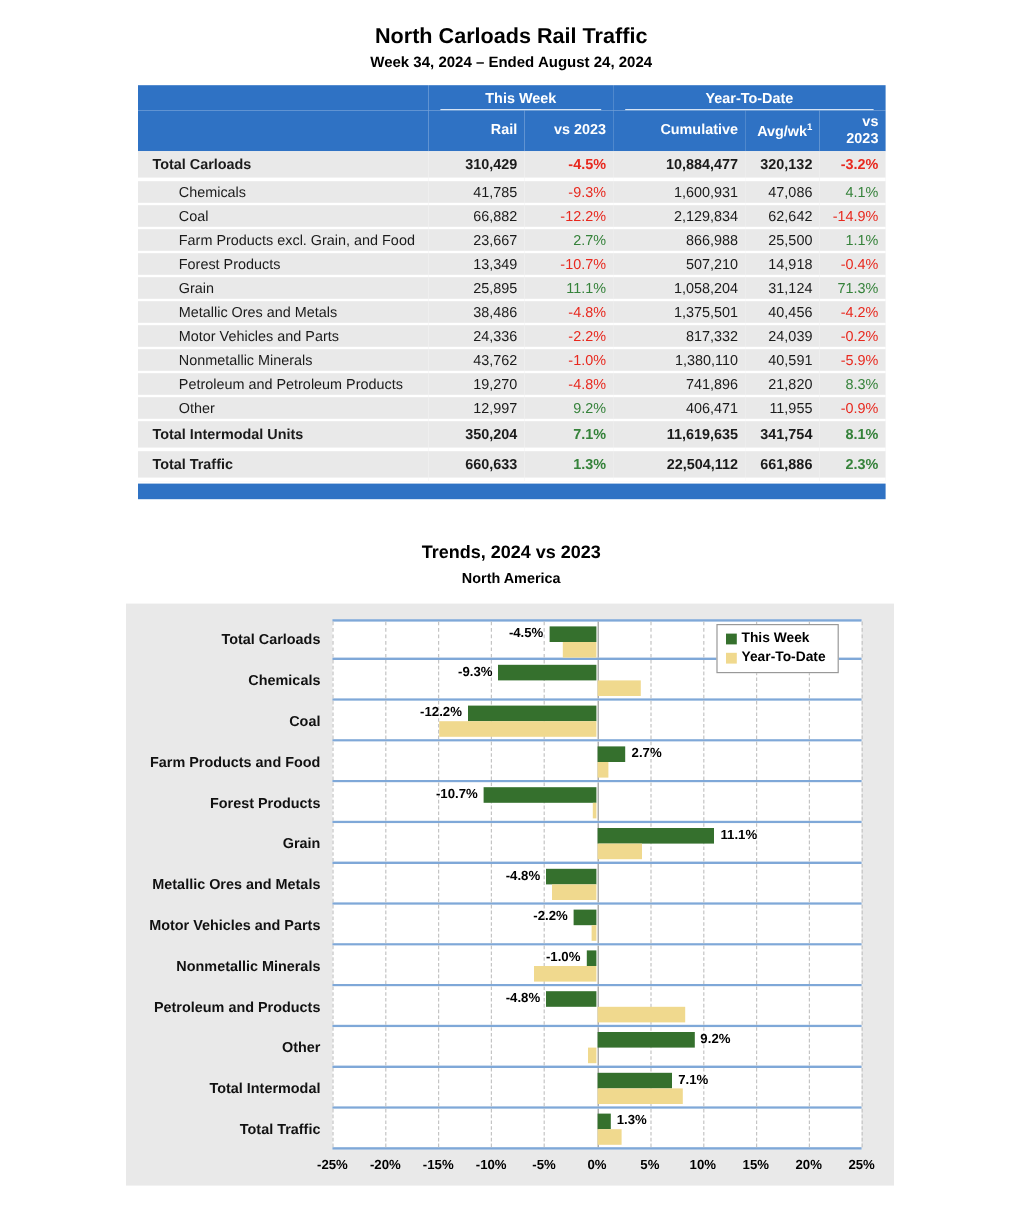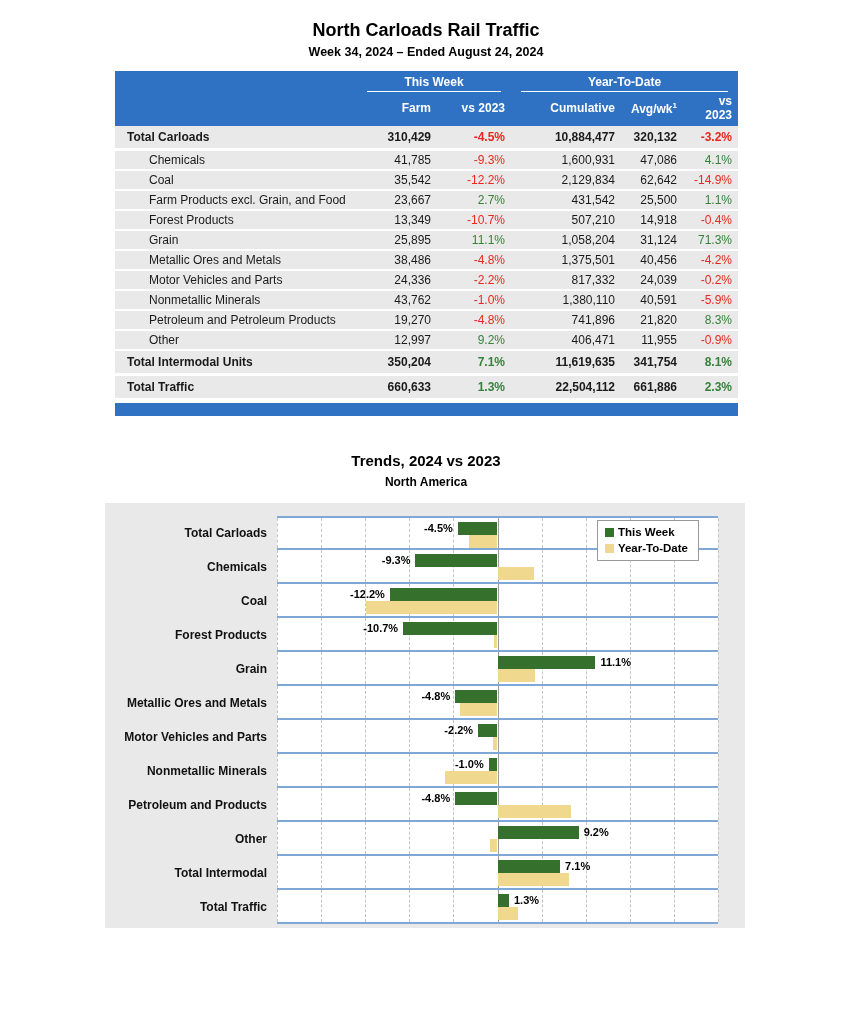--- a/index.html
+++ b/index.html
@@ -78,21 +78,21 @@
         <th></th>
         <th colspan="2">
           <span class="group-underline">This Week</span>
         </th>
         <th colspan="3">
           <span class="group-underline">Year-To-Date</span>
         </th>
       </tr>
       <tr class="cols-row">
         <th></th>
-        <th>Farm</th>
+        <th>Rail</th>
         <th>vs 2023</th>
         <th>Cumulative</th>
         <th><span>Avg/wk</span><sup>1</sup></th>
         <th>vs 2023</th>
       </tr>
     </thead>
     <tbody id="table-body">
         <tr class="total-row">
           <td class="lbl">Total Carloads</td>
           <td>310,429</td>
@@ -104,31 +104,31 @@
         <tr>
           <td class="lbl indent">Chemicals</td>
           <td>41,785</td>
           <td class="neg">-9.3%</td>
           <td>1,600,931</td>
           <td>47,086</td>
           <td class="pos">4.1%</td>
         </tr>
         <tr>
           <td class="lbl indent">Coal</td>
-          <td>35,542</td>
+          <td>66,882</td>
           <td class="neg">-12.2%</td>
           <td>2,129,834</td>
           <td>62,642</td>
           <td class="neg">-14.9%</td>
         </tr>
         <tr>
           <td class="lbl indent">Farm Products excl. Grain, and Food</td>
           <td>23,667</td>
           <td class="pos">2.7%</td>
-          <td>431,542</td>
+          <td>866,988</td>
           <td>25,500</td>
           <td class="pos">1.1%</td>
         </tr>
         <tr>
           <td class="lbl indent">Forest Products</td>
           <td>13,349</td>
           <td class="neg">-10.7%</td>
           <td>507,210</td>
           <td>14,918</td>
           <td class="neg">-0.4%</td>
@@ -269,20 +269,39 @@
             <div class="gridline" style="left: 70%;"></div>
             <div class="gridline" style="left: 80%;"></div>
             <div class="gridline" style="left: 90%;"></div>
             <div class="gridline" style="left: 100%;"></div>
             <div class="bar s0" style="left: 25.6%; width: 24.4%; background: rgb(53, 112, 45);"></div>
             <div class="bar s1" style="left: 20.2%; width: 29.8%; background: rgb(240, 217, 142);"></div>
             <span class="bar-label" style="right: calc(74.4% + 5px);">-12.2%</span>
           </div>
         </div>
         <div class="chart-row">
+          <div class="chart-label">Farm Products and Food</div>
+          <div class="chart-band">
+            <div class="gridline" style="left: 0%;"></div>
+            <div class="gridline" style="left: 10%;"></div>
+            <div class="gridline" style="left: 20%;"></div>
+            <div class="gridline" style="left: 30%;"></div>
+            <div class="gridline" style="left: 40%;"></div>
+            <div class="gridline zero" style="left: 50%;"></div>
+            <div class="gridline" style="left: 60%;"></div>
+            <div class="gridline" style="left: 70%;"></div>
+            <div class="gridline" style="left: 80%;"></div>
+            <div class="gridline" style="left: 90%;"></div>
+            <div class="gridline" style="left: 100%;"></div>
+            <div class="bar s0" style="left: 50%; width: 5.4%; background: rgb(53, 112, 45);"></div>
+            <div class="bar s1" style="left: 50%; width: 2.2%; background: rgb(240, 217, 142);"></div>
+            <span class="bar-label" style="left: calc(55.4% + 5px);">2.7%</span>
+          </div>
+        </div>
+        <div class="chart-row">
           <div class="chart-label">Forest Products</div>
           <div class="chart-band">
             <div class="gridline" style="left: 0%;"></div>
             <div class="gridline" style="left: 10%;"></div>
             <div class="gridline" style="left: 20%;"></div>
             <div class="gridline" style="left: 30%;"></div>
             <div class="gridline" style="left: 40%;"></div>
             <div class="gridline zero" style="left: 50%;"></div>
             <div class="gridline" style="left: 60%;"></div>
             <div class="gridline" style="left: 70%;"></div>
@@ -440,15 +459,28 @@
             <div class="gridline" style="left: 70%;"></div>
             <div class="gridline" style="left: 80%;"></div>
             <div class="gridline" style="left: 90%;"></div>
             <div class="gridline" style="left: 100%;"></div>
             <div class="bar s0" style="left: 50%; width: 2.6%; background: rgb(53, 112, 45);"></div>
             <div class="bar s1" style="left: 50%; width: 4.6%; background: rgb(240, 217, 142);"></div>
             <span class="bar-label" style="left: calc(52.6% + 5px);">1.3%</span>
           </div>
         </div>
       </div>
+    <div class="x-axis" id="x-axis">
+        <span class="x-tick-label" style="left: 0%;">-25%</span>
+        <span class="x-tick-label" style="left: 10%;">-20%</span>
+        <span class="x-tick-label" style="left: 20%;">-15%</span>
+        <span class="x-tick-label" style="left: 30%;">-10%</span>
+        <span class="x-tick-label" style="left: 40%;">-5%</span>
+        <span class="x-tick-label" style="left: 50%;">0%</span>
+        <span class="x-tick-label" style="left: 60%;">5%</span>
+        <span class="x-tick-label" style="left: 70%;">10%</span>
+        <span class="x-tick-label" style="left: 80%;">15%</span>
+        <span class="x-tick-label" style="left: 90%;">20%</span>
+        <span class="x-tick-label" style="left: 100%;">25%</span>
+      </div>
   </div>
 
 </div>
 
 </body></html>

